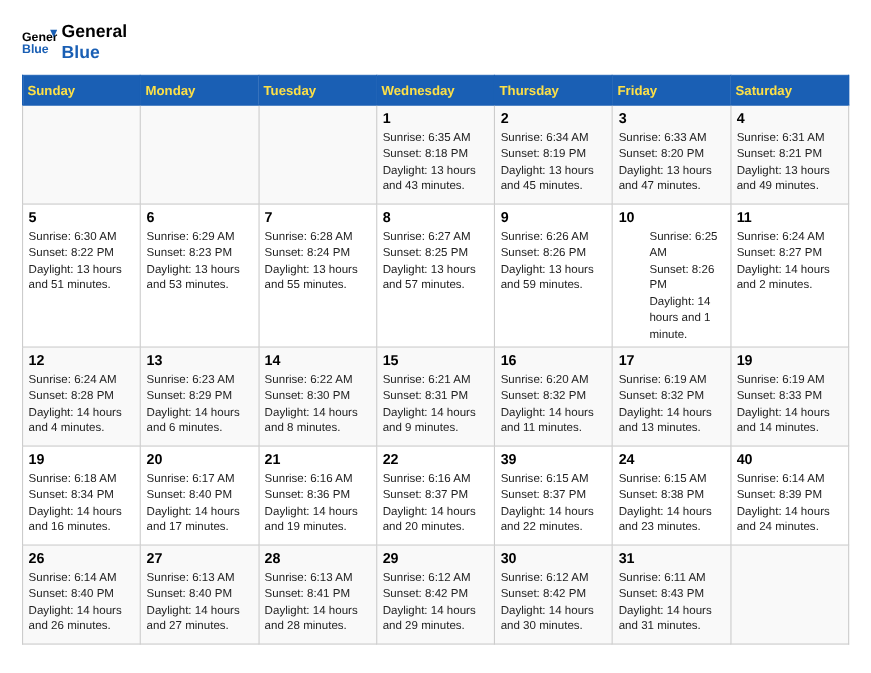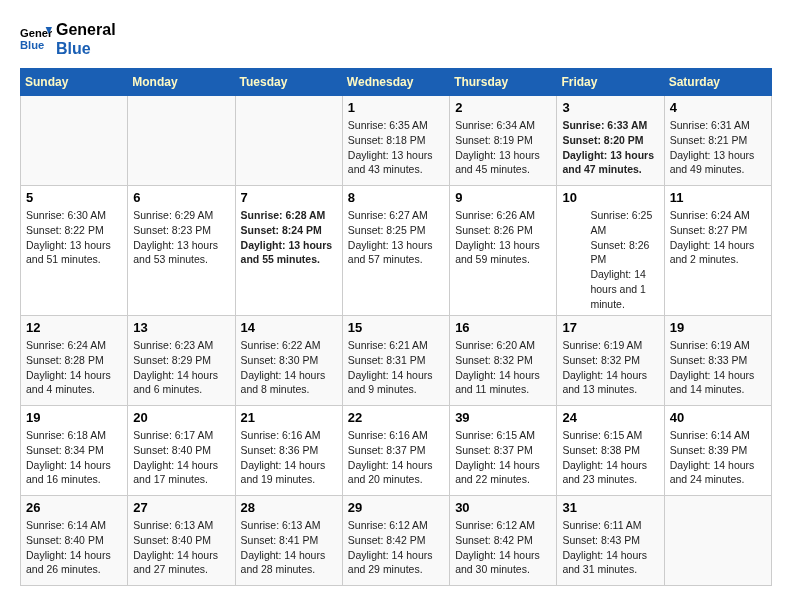--- a/index.html
+++ b/index.html
@@ -37,21 +37,21 @@
       font-size: 16px;
       color: #444;
     }
     table {
       width: 100%;
       border-collapse: collapse;
       font-size: 11px;
     }
     thead tr th {
       background-color: #1a5fb4;
-      color: #fef9c3;
+      color: #fde047;
       padding: 6px 4px;
       text-align: left;
       font-size: 12px;
       font-weight: bold;
       border: 1px solid #1a5fb4;
       margin-top: 48px;
     }
     tbody tr td {
       border: 1px solid #ccc;
       vertical-align: top;
@@ -126,21 +126,21 @@
 Daylight: 13 hours and 43 minutes.</div>
         </td>
         <td>
           <span class="day-num">2</span>
           <div class="cell-info" style="white-space: pre-line;">Sunrise: 6:34 AM
 Sunset: 8:19 PM
 Daylight: 13 hours and 45 minutes.</div>
         </td>
         <td>
           <span class="day-num">3</span>
-          <div class="cell-info" style="white-space: pre-line; font-weight: bold;">Sunrise: 6:33 AM
+          <div class="cell-info" style="white-space: pre-line;">Sunrise: 6:33 AM
 Sunset: 8:20 PM
 Daylight: 13 hours and 47 minutes.</div>
         </td>
         <td>
           <span class="day-num">4</span>
           <div class="cell-info" style="white-space: pre-line;">Sunrise: 6:31 AM
 Sunset: 8:21 PM
 Daylight: 13 hours and 49 minutes.</div>
         </td>
       </tr>
@@ -152,21 +152,21 @@
 Daylight: 13 hours and 51 minutes.</div>
         </td>
         <td>
           <span class="day-num">6</span>
           <div class="cell-info" style="white-space: pre-line;">Sunrise: 6:29 AM
 Sunset: 8:23 PM
 Daylight: 13 hours and 53 minutes.</div>
         </td>
         <td>
           <span class="day-num">7</span>
-          <div class="cell-info" style="white-space: pre-line; font-weight: bold;">Sunrise: 6:28 AM
+          <div class="cell-info" style="white-space: pre-line;">Sunrise: 6:28 AM
 Sunset: 8:24 PM
 Daylight: 13 hours and 55 minutes.</div>
         </td>
         <td>
           <span class="day-num">8</span>
           <div class="cell-info" style="white-space: pre-line;">Sunrise: 6:27 AM
 Sunset: 8:25 PM
 Daylight: 13 hours and 57 minutes.</div>
         </td>
         <td>

